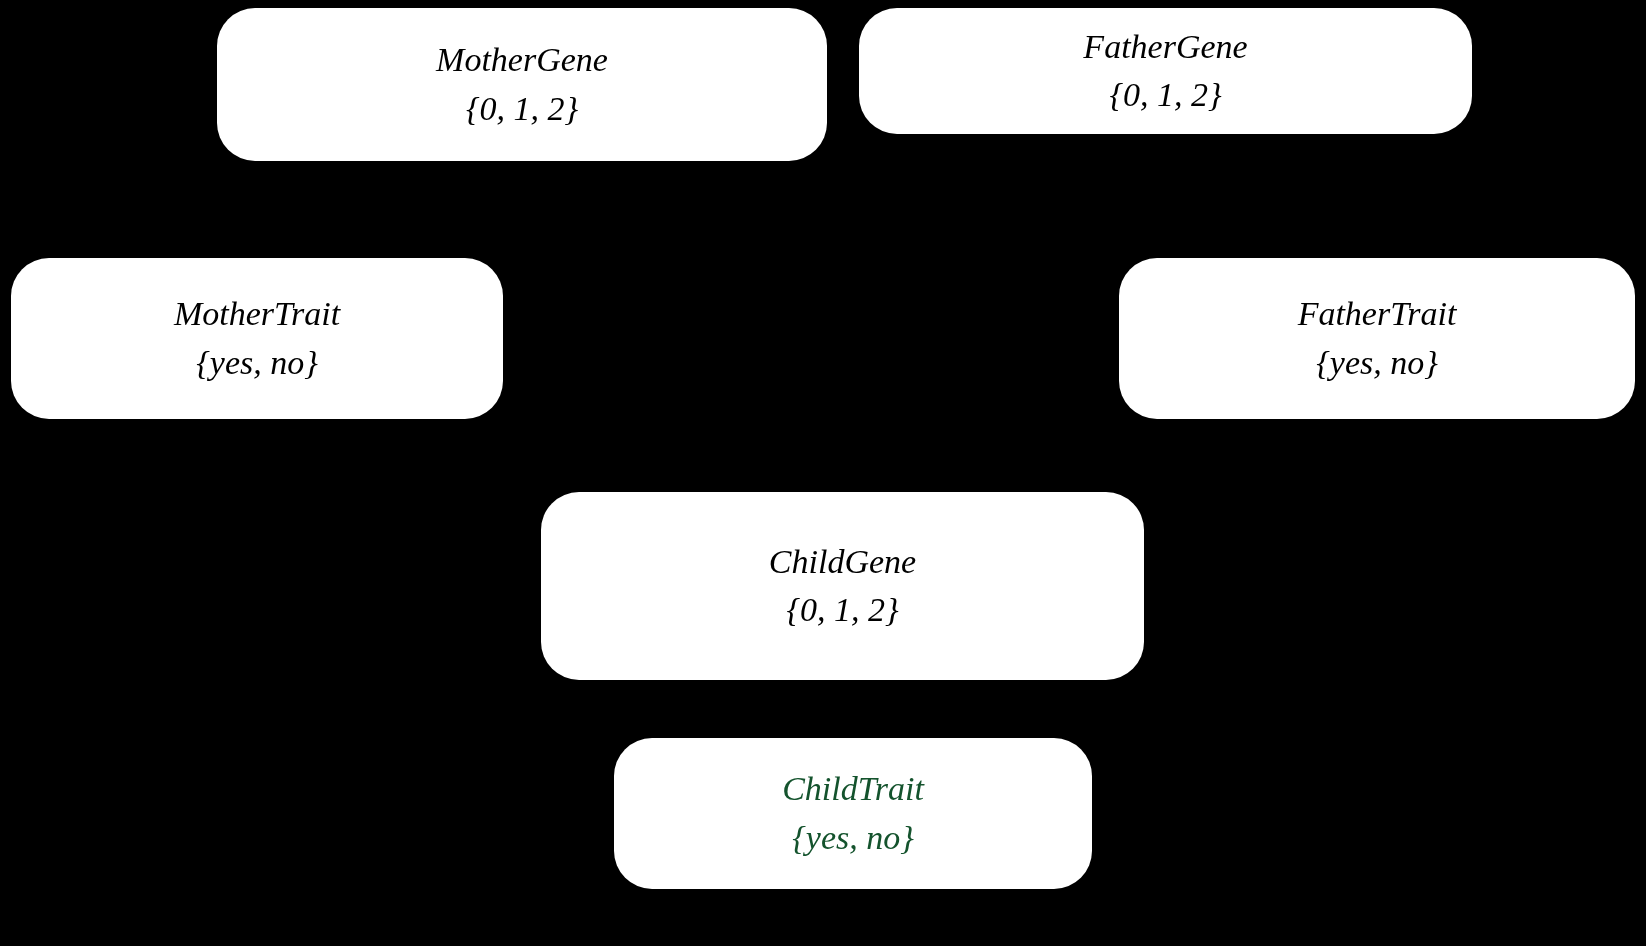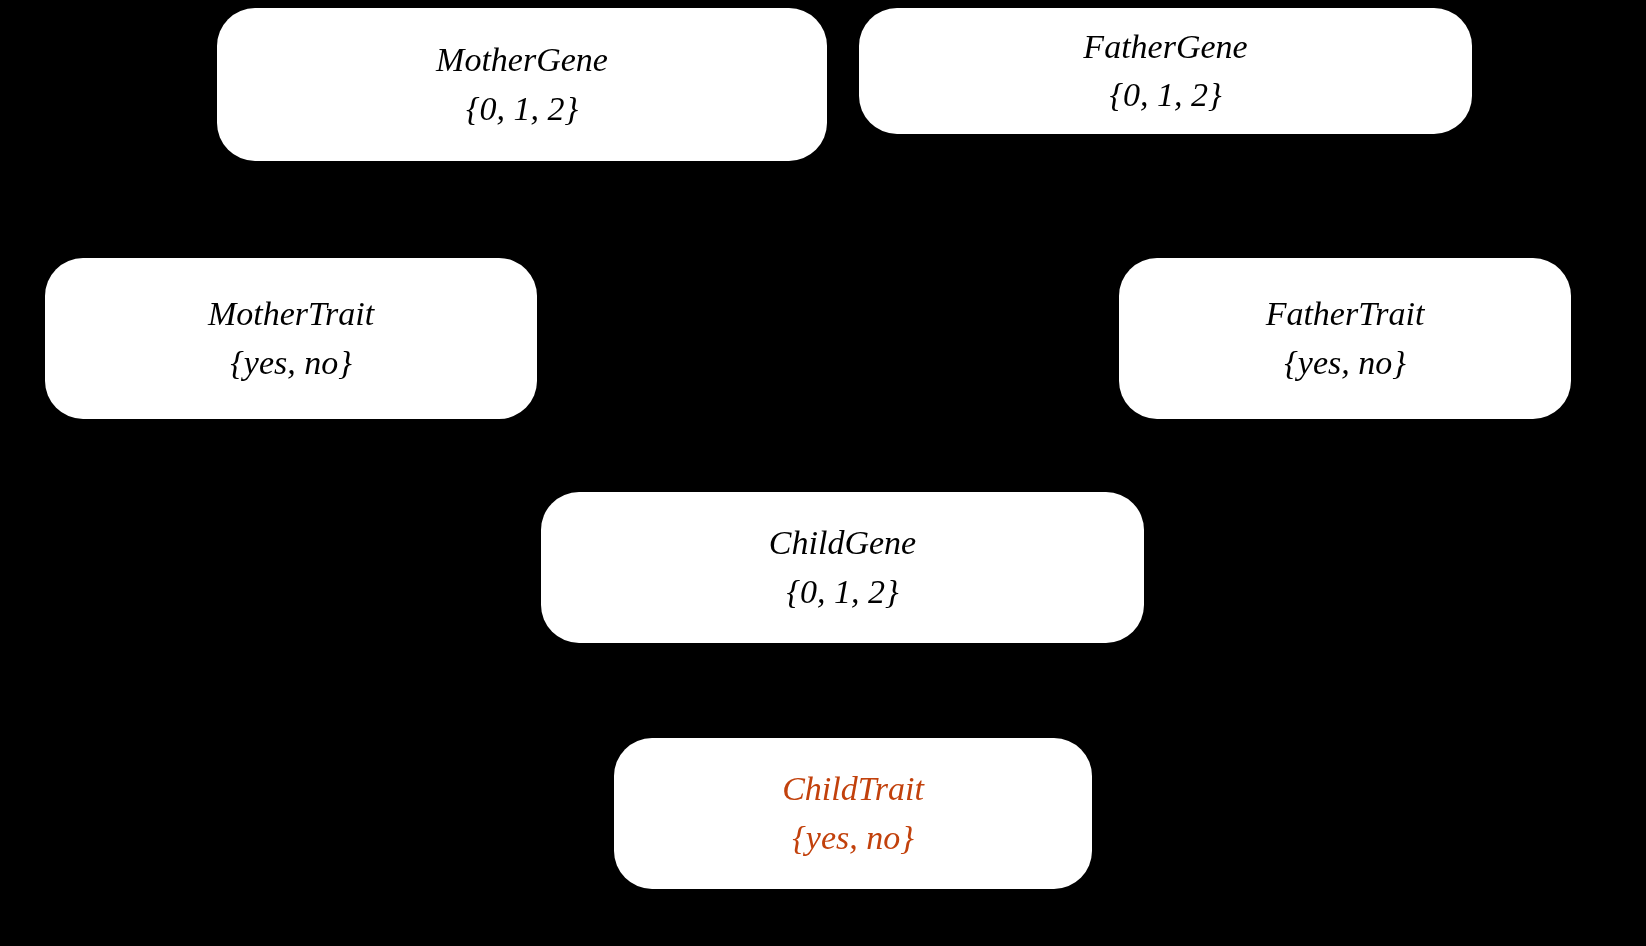--- a/index.html
+++ b/index.html
@@ -37,29 +37,29 @@
 
 <div class="canvas" style="background: rgb(0, 0, 0);">
     <div class="node" style="left: 217px; top: 8px; width: 610px; height: 153px; background: rgb(255, 255, 255); color: rgb(0, 0, 0);">
       <span class="node-name">MotherGene</span>
       <span class="node-domain">{0, 1, 2}</span>
     </div>
     <div class="node" style="left: 859px; top: 8px; width: 613px; height: 126px; background: rgb(255, 255, 255); color: rgb(0, 0, 0);">
       <span class="node-name">FatherGene</span>
       <span class="node-domain">{0, 1, 2}</span>
     </div>
-    <div class="node" style="left: 11px; top: 258px; width: 492px; height: 161px; background: rgb(255, 255, 255); color: rgb(0, 0, 0); margin-left: 34px;">
+    <div class="node" style="left: 11px; top: 258px; width: 492px; height: 161px; background: rgb(255, 255, 255); color: rgb(0, 0, 0);">
       <span class="node-name">MotherTrait</span>
       <span class="node-domain">{yes, no}</span>
     </div>
-    <div class="node" style="left: 1119px; top: 258px; width: 452px; height: 161px; background: rgb(255, 255, 255); color: rgb(0, 0, 0);">
+    <div class="node" style="left: 1119px; top: 258px; width: 516px; height: 161px; background: rgb(255, 255, 255); color: rgb(0, 0, 0);">
       <span class="node-name">FatherTrait</span>
       <span class="node-domain">{yes, no}</span>
     </div>
-    <div class="node" style="left: 541px; top: 492px; width: 603px; height: 151px; background: rgb(255, 255, 255); color: rgb(0, 0, 0);">
+    <div class="node" style="left: 541px; top: 492px; width: 603px; height: 188px; background: rgb(255, 255, 255); color: rgb(0, 0, 0);">
       <span class="node-name">ChildGene</span>
       <span class="node-domain">{0, 1, 2}</span>
     </div>
-    <div class="node" style="left: 614px; top: 738px; width: 478px; height: 151px; background: rgb(255, 255, 255); color: #c2410c;">
+    <div class="node" style="left: 614px; top: 738px; width: 478px; height: 151px; background: rgb(255, 255, 255); color: #14532d;">
       <span class="node-name">ChildTrait</span>
       <span class="node-domain">{yes, no}</span>
     </div>
   </div>
 
 </body></html>

